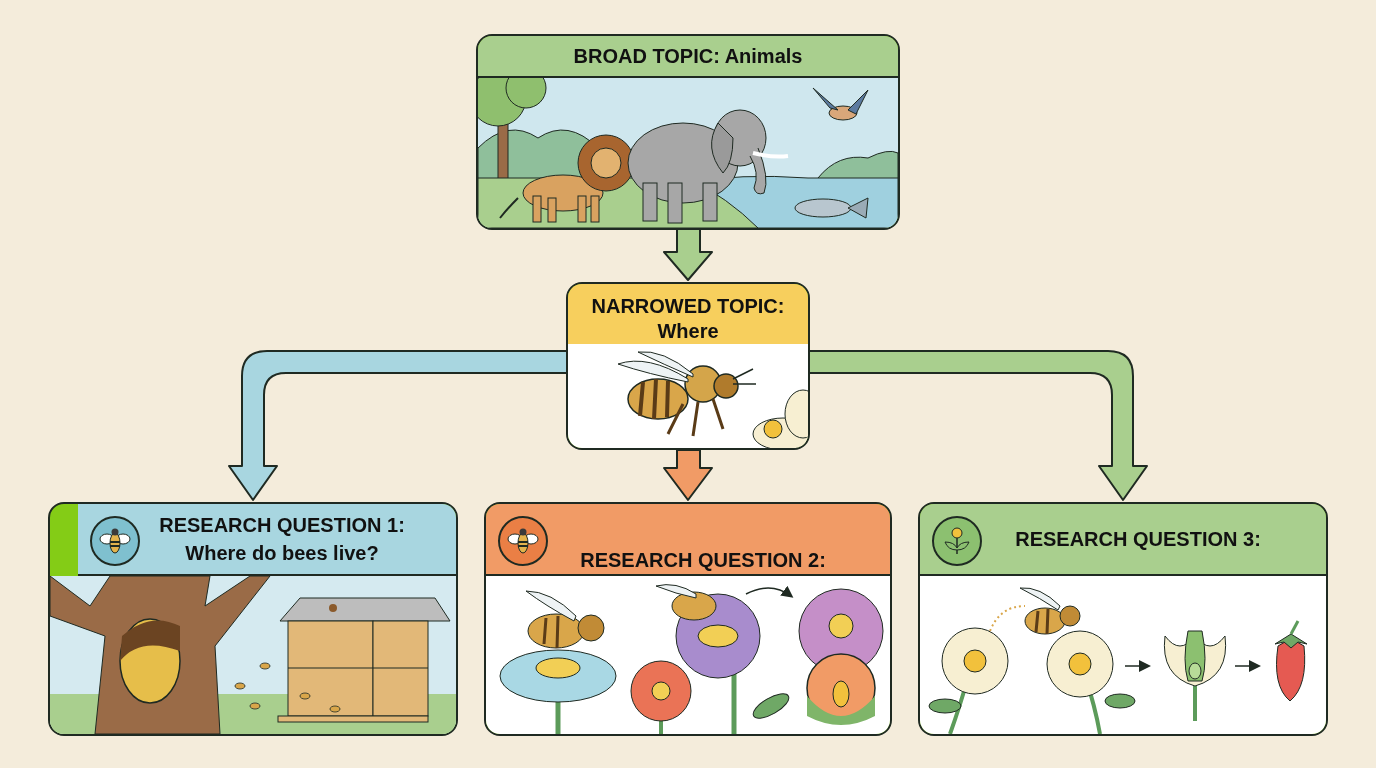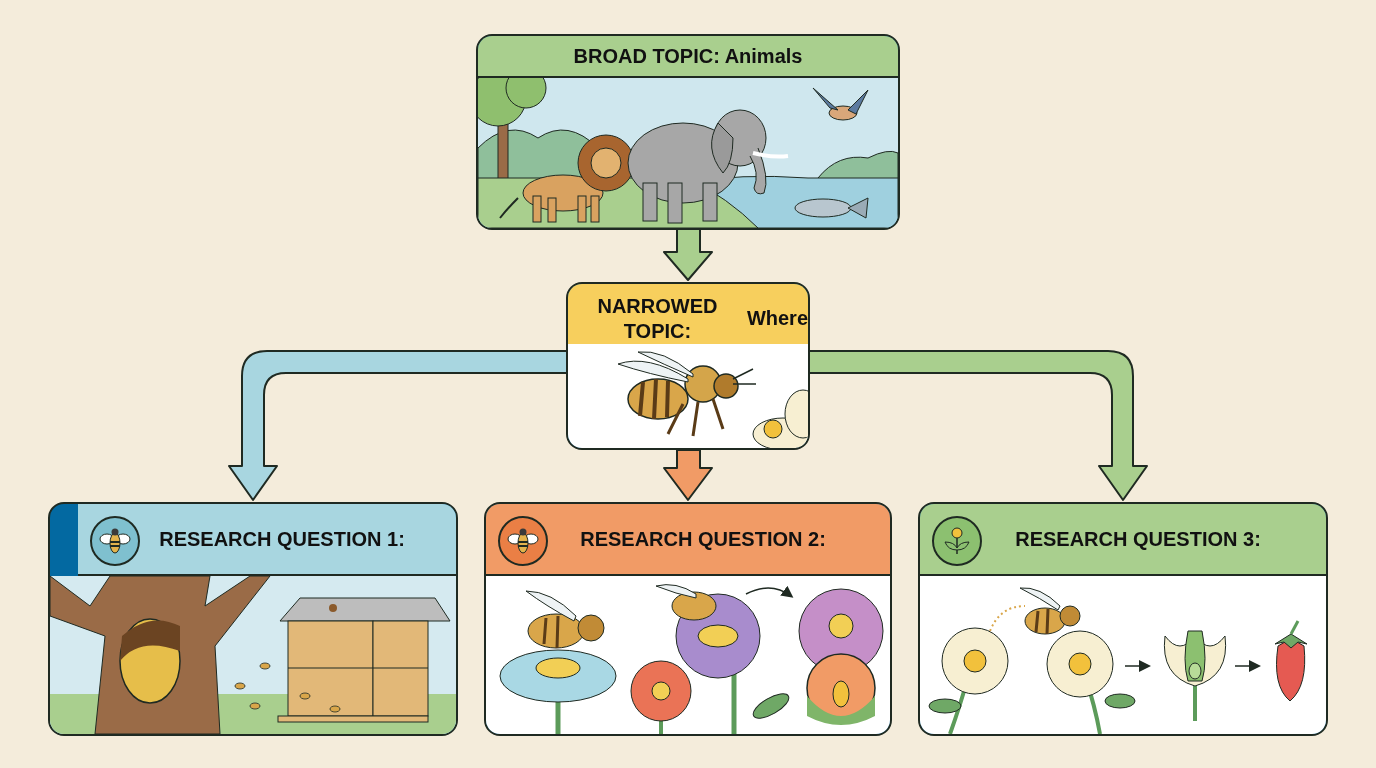--- a/index.html
+++ b/index.html
@@ -8,50 +8,50 @@
     background: #f4ecdb;
     font-family: "Liberation Sans", "DejaVu Sans", sans-serif;
     position: relative;
   }
   .connectors { position: absolute; left: 0; top: 0; width: 1376px; height: 768px; pointer-events: none; }
   .card {
     position: absolute;
     border: 2px solid #1f2a22;
     border-radius: 16px;
     overflow: hidden;
-    background: #0369a1;
+    background: #84cc16;
   }
   .card-header {
     border-bottom: 2px solid #1f2a22;
     display: flex;
     align-items: center;
     justify-content: center;
     position: relative;
     text-align: center;
     color: #111;
     font-weight: bold;
   }
   .card-body { position: absolute; left: 0; right: 0; bottom: 0; }
   .card-body svg { width: 100%; height: 100%; display: block; }
 
   #broad { left: 476px; top: 34px; width: 424px; height: 196px; }
   #broad .card-header { height: 42px; background: #a9cf8e; font-size: 20px; }
   #broad .card-body { top: 42px; }
 
   #narrow { left: 566px; top: 282px; width: 244px; height: 168px; }
-  #narrow .card-header { height: 71px; background: #f7cf5d; font-size: 20px; line-height: 25px; flex-direction: row; border-radius: 7px; }
+  #narrow .card-header { height: 71px; background: #f7cf5d; font-size: 20px; line-height: 25px; flex-direction: column; border-radius: 7px; }
   #narrow .card-body { top: 60px; }
 
   .rq { top: 502px; height: 234px; }
   .rq .card-header { height: 72px; font-size: 20px; line-height: 28px; flex-direction: column; padding-left: 30px; }
   .rq .card-body { top: 72px; }
   #rq1 { left: 48px; width: 410px; }
   #rq1 .card-header { background: #a8d6e0; margin-left: 28px; }
   #rq2 { left: 484px; width: 408px; }
-  #rq2 .card-header { background: #f19b66; }
+  #rq2 .card-header { background: #f19b66; justify-content: flex-end; }
   #rq3 { left: 918px; width: 410px; }
   #rq3 .card-header { background: #a9cf8e; }
   .rq-icon {
     position: absolute; left: 12px; top: 12px;
     width: 50px; height: 50px;
     border: 2px solid #1f2a22; border-radius: 50%;
     display: flex; align-items: center; justify-content: center;
   }
   #rq1 .rq-icon { background: #7fc0cf; }
   #rq2 .rq-icon { background: #ea7f45; }
@@ -160,20 +160,21 @@
     <div class="rq-icon">
       <svg width="34" height="34" viewBox="0 0 34 34">
         <ellipse cx="9" cy="15" rx="7" ry="5" fill="#fff" stroke="#1f2a22" stroke-width="1"></ellipse>
         <ellipse cx="25" cy="15" rx="7" ry="5" fill="#fff" stroke="#1f2a22" stroke-width="1"></ellipse>
         <ellipse cx="17" cy="19" rx="5" ry="10" fill="#e3b34c" stroke="#1f2a22" stroke-width="1"></ellipse>
         <path d="M12 18 H22 M12 22 H22" stroke="#1f2a22" stroke-width="2"></path>
         <circle cx="17" cy="8" r="3.5" fill="#3a3a3a"></circle>
       </svg>
     </div>
     <span>RESEARCH QUESTION 1:</span>
+    <span>Where do bees live?</span>
   </div>
   <div class="card-body">
     <svg viewBox="0 0 406 158" preserveAspectRatio="none">
       <rect width="406" height="158" fill="#d5eaf0"></rect>
       <rect y="118" width="406" height="40" fill="#a9cf8e"></rect>
       <g>
         <path d="M0 0 L40 30 L60 0 L160 0 L155 30 L200 0 L220 0 L165 70 L170 158 L45 158 L55 60 L0 40 Z" fill="#9a6b47" stroke="#1f2a22" stroke-width="1"></path>
         <ellipse cx="100" cy="85" rx="30" ry="42" fill="#e6be4a" stroke="#1f2a22" stroke-width="1.5"></ellipse>
         <path d="M70 85 Q90 60 130 75 L130 50 Q100 35 72 60 Z" fill="#6b4422"></path>
       </g>

